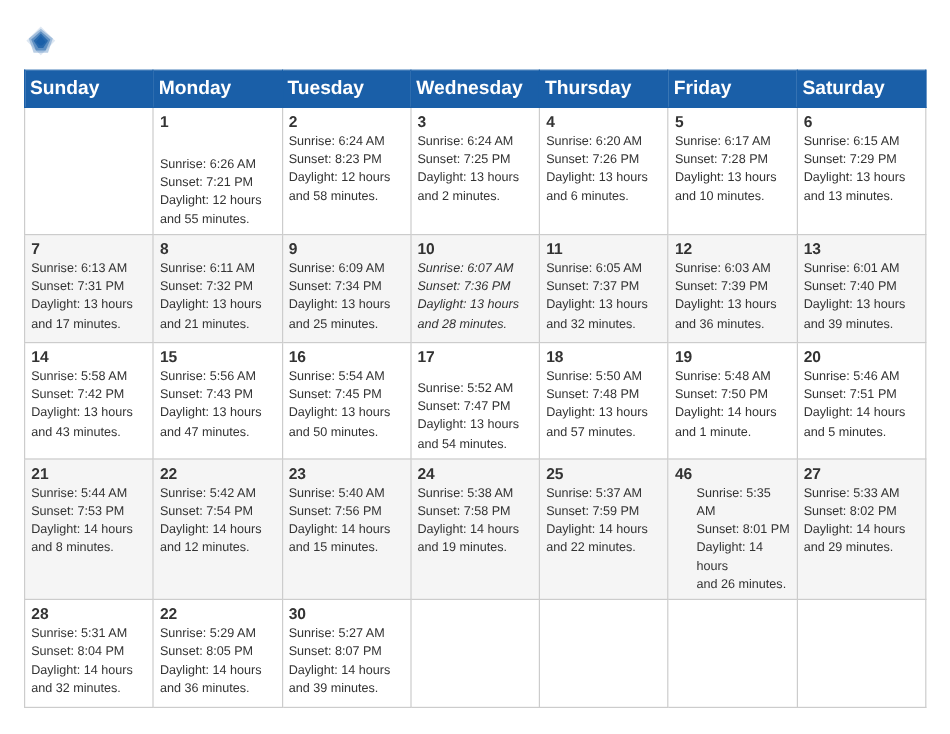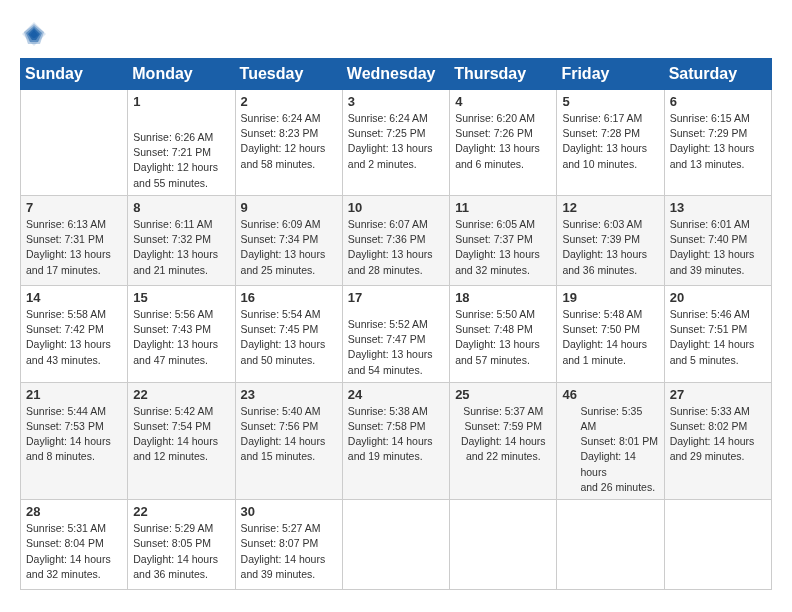--- a/index.html
+++ b/index.html
@@ -190,21 +190,21 @@
         </td>
         <td>
           <span class="day-num">9</span>
           <div class="day-info" style="white-space: pre-line;">Sunrise: 6:09 AM
 Sunset: 7:34 PM
 Daylight: 13 hours
 and 25 minutes.</div>
         </td>
         <td>
           <span class="day-num">10</span>
-          <div class="day-info" style="white-space: pre-line;">Sunrise: 6:07 AM
+          <div class="day-info" style="white-space: pre-line; font-style: italic;">Sunrise: 6:07 AM
 Sunset: 7:36 PM
 Daylight: 13 hours
 and 28 minutes.</div>
         </td>
         <td>
           <span class="day-num">11</span>
           <div class="day-info" style="white-space: pre-line;">Sunrise: 6:05 AM
 Sunset: 7:37 PM
 Daylight: 13 hours
 and 32 minutes.</div>
@@ -299,21 +299,21 @@
         </td>
         <td>
           <span class="day-num">24</span>
           <div class="day-info" style="white-space: pre-line;">Sunrise: 5:38 AM
 Sunset: 7:58 PM
 Daylight: 14 hours
 and 19 minutes.</div>
         </td>
         <td>
           <span class="day-num">25</span>
-          <div class="day-info" style="white-space: pre-line; text-align: center;">Sunrise: 5:37 AM
+          <div class="day-info" style="white-space: pre-line;">Sunrise: 5:37 AM
 Sunset: 7:59 PM
 Daylight: 14 hours
 and 22 minutes.</div>
         </td>
         <td>
           <span class="day-num">46</span>
           <div class="day-info" style="white-space: pre-line; margin-left: 18px;">Sunrise: 5:35 AM
 Sunset: 8:01 PM
 Daylight: 14 hours
 and 26 minutes.</div>

